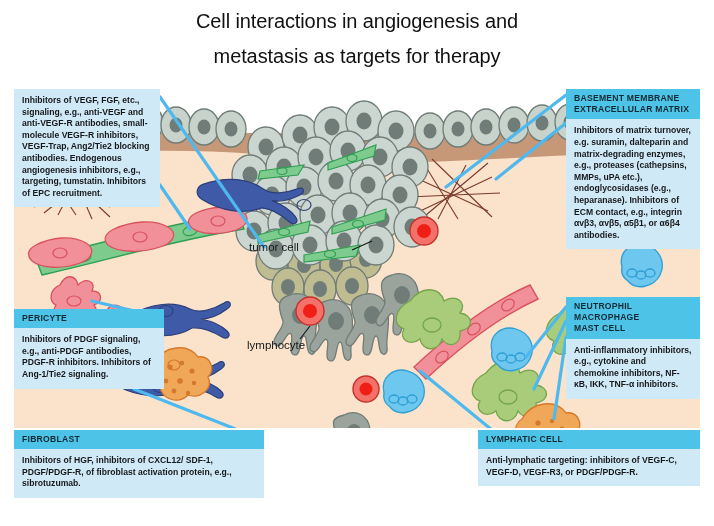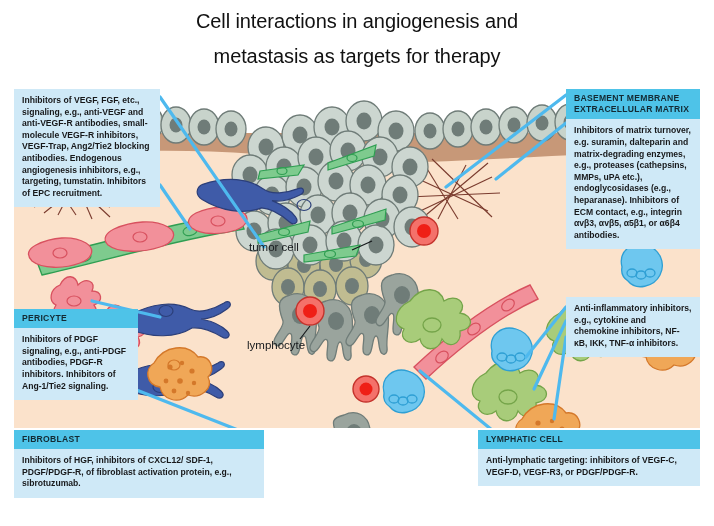--- a/index.html
+++ b/index.html
@@ -28,21 +28,21 @@
   .box .hdr{
     background:#4ec3e8;color:#132a33;font-weight:700;
     font-size:8.6px;line-height:11.2px;letter-spacing:0.25px;
     padding:4px 7px 4px 8px;
   }
   .box .bdy{
     color:#17181a;font-size:8.6px;line-height:11.6px;
     padding:6px 8px 8px 8px;font-weight:600;
   }
   .box.endothelial{left:14px;top:89px;width:146px;}
-  .box.pericyte{left:14px;top:309px;width:124px;}
+  .box.pericyte{left:14px;top:309px;width:150px;}
   .box.fibroblast{left:14px;top:430px;width:250px;}
   .box.bm{left:566px;top:89px;width:134px;}
   .box.neutro{left:566px;top:297px;width:134px;}
   .box.lymphatic{left:478px;top:430px;width:222px;}
 
   
   .ilabel{
     position:absolute;z-index:35;color:#15181b;
     font-size:11.5px;line-height:12px;font-weight:400;
     font-family:"Liberation Sans","DejaVu Sans",sans-serif;
@@ -429,20 +429,25 @@
 
   <div class="box bm">
     <div class="hdr">
       <div>BASEMENT MEMBRANE</div>
       <div>EXTRACELLULAR MATRIX</div>
     </div>
     <div class="bdy">Inhibitors of matrix turnover, e.g. suramin, dalteparin and matrix-degrading enzymes, e.g., proteases (cathepsins, MMPs, uPA etc.), endoglycosidases (e.g., heparanase). Inhibitors of ECM contact, e.g., integrin αvβ3, αvβ5, α5β1, or α6β4 antibodies.</div>
   </div>
 
   <div class="box neutro">
+    <div class="hdr">
+      <div>NEUTROPHIL</div>
+      <div>MACROPHAGE</div>
+      <div>MAST CELL</div>
+    </div>
     <div class="bdy">Anti-inflammatory inhibitors, e.g., cytokine and chemokine inhibitors, NF-κB, IKK, TNF-α inhibitors.</div>
   </div>
 
   <div class="box lymphatic">
     <div class="hdr">LYMPHATIC CELL</div>
     <div class="bdy">Anti-lymphatic targeting:  inhibitors of VEGF-C, VEGF-D, VEGF-R3, or PDGF/PDGF-R.</div>
   </div>
 
 </div>
 

